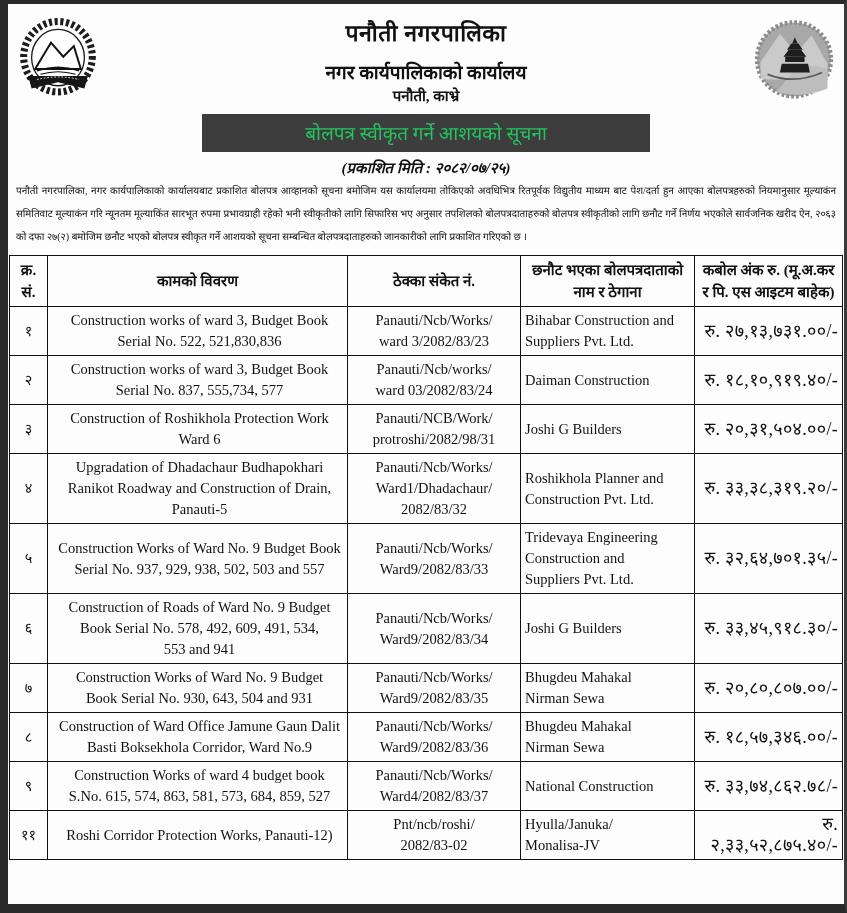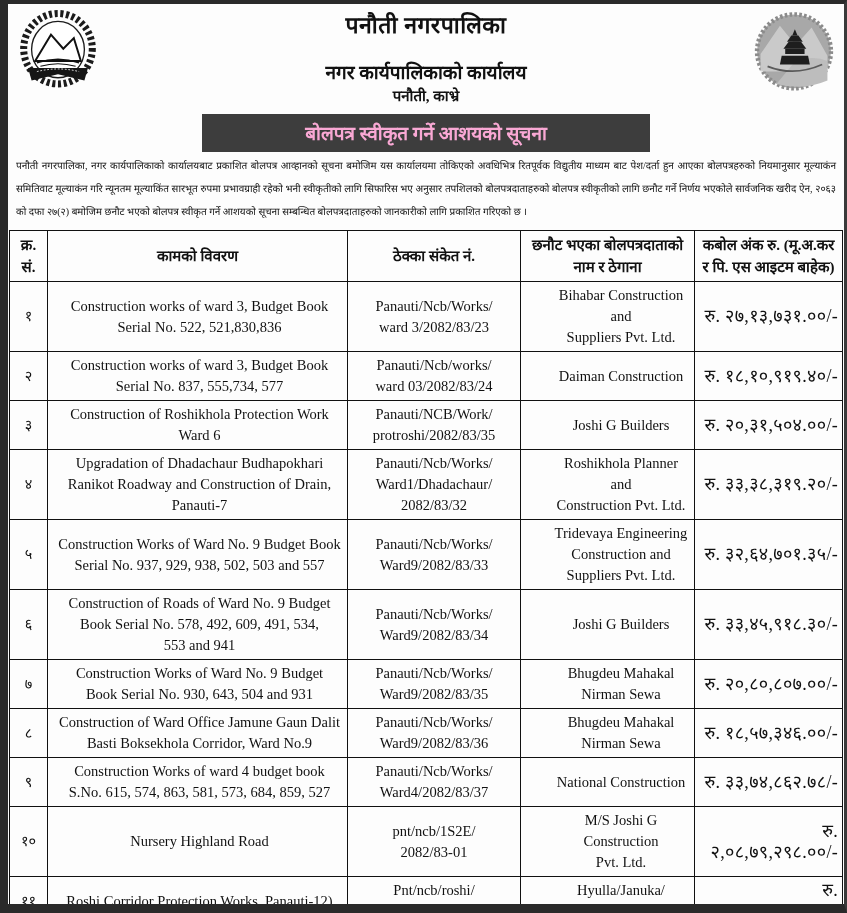--- a/index.html
+++ b/index.html
@@ -2,39 +2,39 @@
 <html><head>
 <meta charset="utf-8">
 <style>
   html,body{margin:0;padding:0;}
   body{
     width:847px;height:913px;box-sizing:border-box;background:#fdfdfd;color:#111;
     border-top:4px solid #2a2a2a;border-left:8px solid #2a2a2a;
     border-bottom:9px solid #2a2a2a;border-right:3px solid #3a3a3a;
     font-family:"Liberation Serif","DejaVu Serif",serif;overflow:hidden;
   }
-  .header{display:flex;align-items:flex-start;padding:4px 4px 0 4px;}
+  .header{display:flex;align-items:flex-start;padding:12px 4px 0 4px;}
   .logo{width:92px;height:92px;flex:0 0 auto;display:flex;align-items:center;justify-content:center;}
   .logo svg{width:88px;height:88px;}
   .titles{flex:1;text-align:center;}
   .org{font-size:23px;font-weight:bold;letter-spacing:.5px;}
-  .office{font-size:19px;font-weight:bold;margin-top:19px;}
+  .office{font-size:19px;font-weight:bold;margin-top:11px;}
   .loc{font-size:15px;font-weight:bold;}
-  .banner{display:inline-block;background:#3d3d3d;color:#f9a8d4;font-size:19px;font-weight:bold;
+  .banner{display:inline-block;background:#3d3d3d;color:#22c55e;font-size:19px;font-weight:normal;
           padding:6px 34px;margin-top:9px;min-width:380px;}
   .date{text-align:center;font-weight:bold;font-style:italic;font-size:15px;margin:5px 0 2px;}
   .body-par{margin:2px 8px 7px 8px;font-size:10px;line-height:23px;text-align:justify;}
   table{border-collapse:collapse;table-layout:fixed;width:833px;margin-left:1px;}
   th,td{border:1.6px solid #111;padding:3px 4px;vertical-align:middle;box-sizing:border-box;}
   th{font-size:15px;font-weight:bold;text-align:center;white-space:pre-line;line-height:22px;}
   td{font-size:14.5px;line-height:21px;white-space:pre-line;}
   .c-sn{text-align:center;}
   .c-work{text-align:center;padding-left:8px;}
   .c-contract{text-align:center;}
-  .c-bidder{text-align:center;padding-left:31px;}
+  .c-bidder{}
   .c-amount{text-align:right;font-size:18px;letter-spacing:.3px;}
 </style>
 </head>
 <body>
 
 <div class="page">
 
   <div class="header">
     <div class="logo">
       <svg viewBox="0 0 100 100" aria-hidden="true">
@@ -62,20 +62,21 @@
         <rect x="40" y="44" width="22" height="6" fill="#1e1e1e"></rect>
         <path d="M38 44 L64 44 L58 36 L44 36 Z" fill="#1e1e1e"></path>
         <path d="M42 36 L60 36 L55 29 L47 29 Z" fill="#1e1e1e"></path>
         <path d="M48 29 L54 29 L51 22 Z" fill="#1e1e1e"></path>
         <path d="M36 52 L66 52 L68 62 L34 62 Z" fill="#1e1e1e"></path>
         <path d="M20 64 Q50 76 82 62" fill="none" stroke="#5a5a5a" stroke-width="2"></path>
       </svg>
     </div>
   </div>
 
+  <div class="date">(प्रकाशित मिति : २०८२/०७/२५)</div>
 
   <p class="body-par">पनौती नगरपालिका, नगर कार्यपालिकाको कार्यालयबाट प्रकाशित बोलपत्र आव्हानको सूचना बमोजिम यस कार्यालयमा तोकिएको अवधिभित्र रितपूर्वक विद्युतीय माध्यम बाट पेश/दर्ता हुन आएका बोलपत्रहरुको नियमानुसार मूल्याकंन समितिवाट मूल्याकंन गरि न्यूनतम मूल्याकिंत सारभूत रुपमा प्रभावग्राही रहेको भनी स्वीकृतीको लागि सिफारिस भए अनुसार तपशिलको बोलपत्रदाताहरुको बोलपत्र स्वीकृतीको लागि छनौट गर्ने निर्णय भएकोले सार्वजनिक खरीद ऐन, २०६३ को दफा २७(२) बमोजिम छनौट भएको बोलपत्र स्वीकृत गर्ने आशयको सूचना सम्बन्धित बोलपत्रदाताहरुको जानकारीको लागि प्रकाशित गरिएको छ ।</p>
 
   <table>
     <colgroup>
       <col style="width:38px">
         <col style="width:300px">
         <col style="width:173px">
         <col style="width:174px">
         <col style="width:148px">
@@ -110,29 +111,29 @@
     <td class="c-contract">Panauti/Ncb/works/
 ward 03/2082/83/24</td>
     <td class="c-bidder">Daiman Construction</td>
     <td class="c-amount">रु. १८,१०,९१९.४०/-</td>
   </tr>
         <tr>
     <td class="c-sn">३</td>
     <td class="c-work">Construction of Roshikhola Protection Work
 Ward 6</td>
     <td class="c-contract">Panauti/NCB/Work/
-protroshi/2082/83/35</td>
+protroshi/2082/98/31</td>
     <td class="c-bidder">Joshi G Builders</td>
     <td class="c-amount">रु. २०,३१,५०४.००/-</td>
   </tr>
         <tr>
     <td class="c-sn">४</td>
     <td class="c-work">Upgradation of Dhadachaur Budhapokhari
 Ranikot Roadway and Construction of Drain,
-Panauti-7</td>
+Panauti-5</td>
     <td class="c-contract">Panauti/Ncb/Works/
 Ward1/Dhadachaur/
 2082/83/32</td>
     <td class="c-bidder">Roshikhola Planner and
 Construction Pvt. Ltd.</td>
     <td class="c-amount">रु. ३३,३८,३१९.२०/-</td>
   </tr>
         <tr>
     <td class="c-sn">५</td>
     <td class="c-work">Construction Works of Ward No. 9 Budget Book
@@ -175,29 +176,20 @@
     <td class="c-amount">रु. १८,५७,३४६.००/-</td>
   </tr>
         <tr>
     <td class="c-sn">९</td>
     <td class="c-work">Construction Works of ward 4 budget book
 S.No. 615, 574, 863, 581, 573, 684, 859, 527</td>
     <td class="c-contract">Panauti/Ncb/Works/
 Ward4/2082/83/37</td>
     <td class="c-bidder">National Construction</td>
     <td class="c-amount">रु. ३३,७४,८६२.७८/-</td>
-  </tr>
-        <tr>
-    <td class="c-sn">१०</td>
-    <td class="c-work">Nursery Highland Road</td>
-    <td class="c-contract">pnt/ncb/1S2E/
-2082/83-01</td>
-    <td class="c-bidder">M/S Joshi G Construction
-Pvt. Ltd.</td>
-    <td class="c-amount">रु. २,०८,७९,२९८.००/-</td>
   </tr>
         <tr>
     <td class="c-sn">११</td>
     <td class="c-work">Roshi Corridor Protection Works, Panauti-12)</td>
     <td class="c-contract">Pnt/ncb/roshi/
 2082/83-02</td>
     <td class="c-bidder">Hyulla/Januka/
 Monalisa-JV</td>
     <td class="c-amount">रु. २,३३,५२,८७५.४०/-</td>
   </tr>

